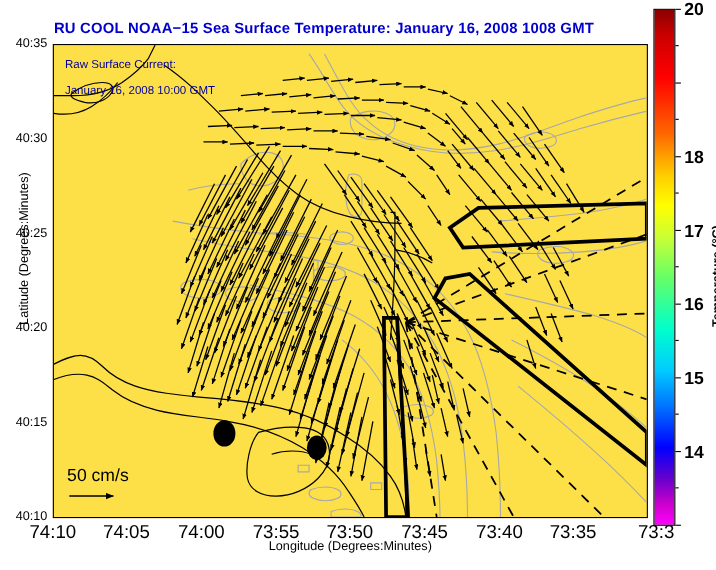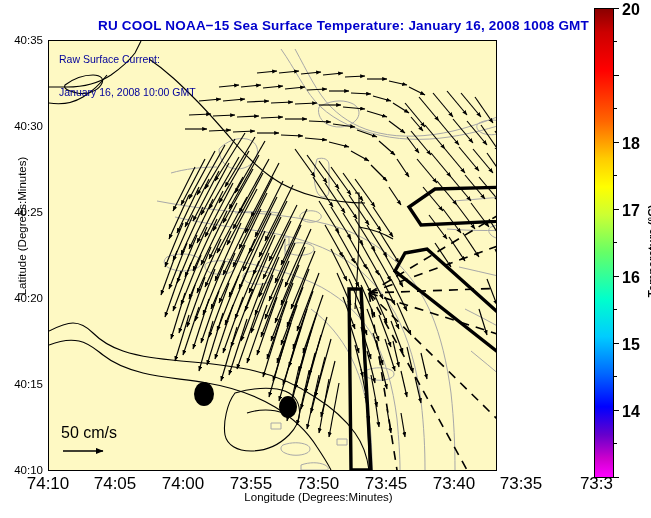--- a/index.html
+++ b/index.html
@@ -1,35 +1,35 @@
 <!DOCTYPE html>
 <html><head>
 <meta charset="utf-8">
 <style>
   html,body{margin:0;padding:0;background:#ffffff;}
   body{width:651px;height:518px;overflow:hidden;
        font-family:"Liberation Sans", sans-serif;}
   #root{position:relative;width:651px;height:518px;background:#fff;}
 
   
-  #title{position:absolute;left:0;top:18px;width:589px;text-align:right;
+  #title{position:absolute;left:0;top:18px;width:589px;text-align:center;
          font-size:13.5px;font-weight:bold;color:#0000cc;letter-spacing:.2px;
          white-space:nowrap;}
 
   
-  #plot{position:absolute;left:48px;top:40px;width:449px;height:431px;
-        border:1px solid #000;box-sizing:border-box;background:#fef9c3;
+  #plot{position:absolute;left:48px;top:40px;width:541px;height:431px;
+        border:1px solid #000;box-sizing:border-box;background:#fde047;
         overflow:hidden;}
   #plotsvg{position:absolute;left:0;top:0;}
 
   
   .annot{position:absolute;color:#00009a;font-size:10.5px;
          font-family:"Liberation Sans", sans-serif;white-space:nowrap;}
   #annot1{left:10px;top:12px;}
-  #annot2{left:10px;top:45px;}
+  #annot2{left:10px;top:35px;}
 
   
   #scalebox{position:absolute;left:12px;top:383px;}
   #scalelabel{font-size:16px;color:#000;white-space:nowrap;}
 
   
   .xlab{position:absolute;top:474px;font-size:17px;color:#000;
         text-align:center;white-space:nowrap;}
   .ylab{position:absolute;font-size:11.5px;color:#000;
         text-align:right;white-space:nowrap;}

